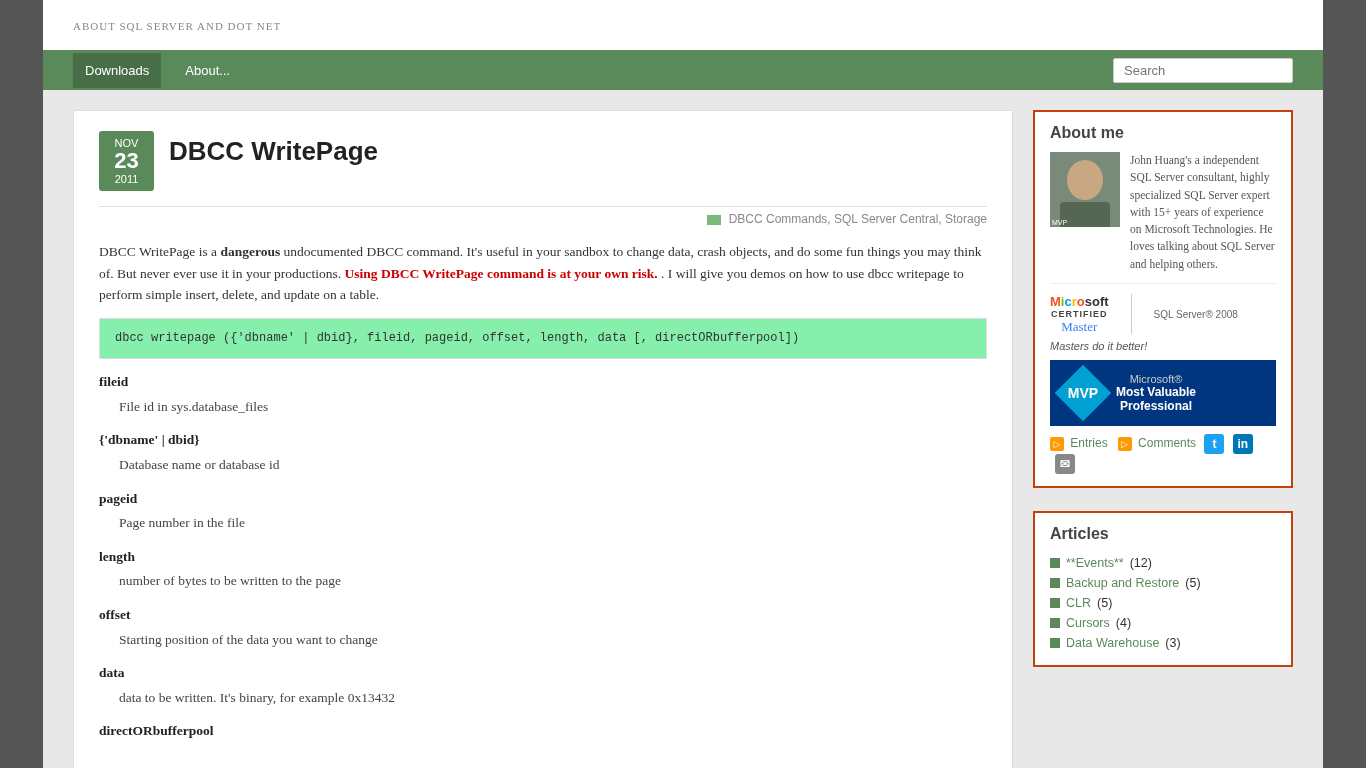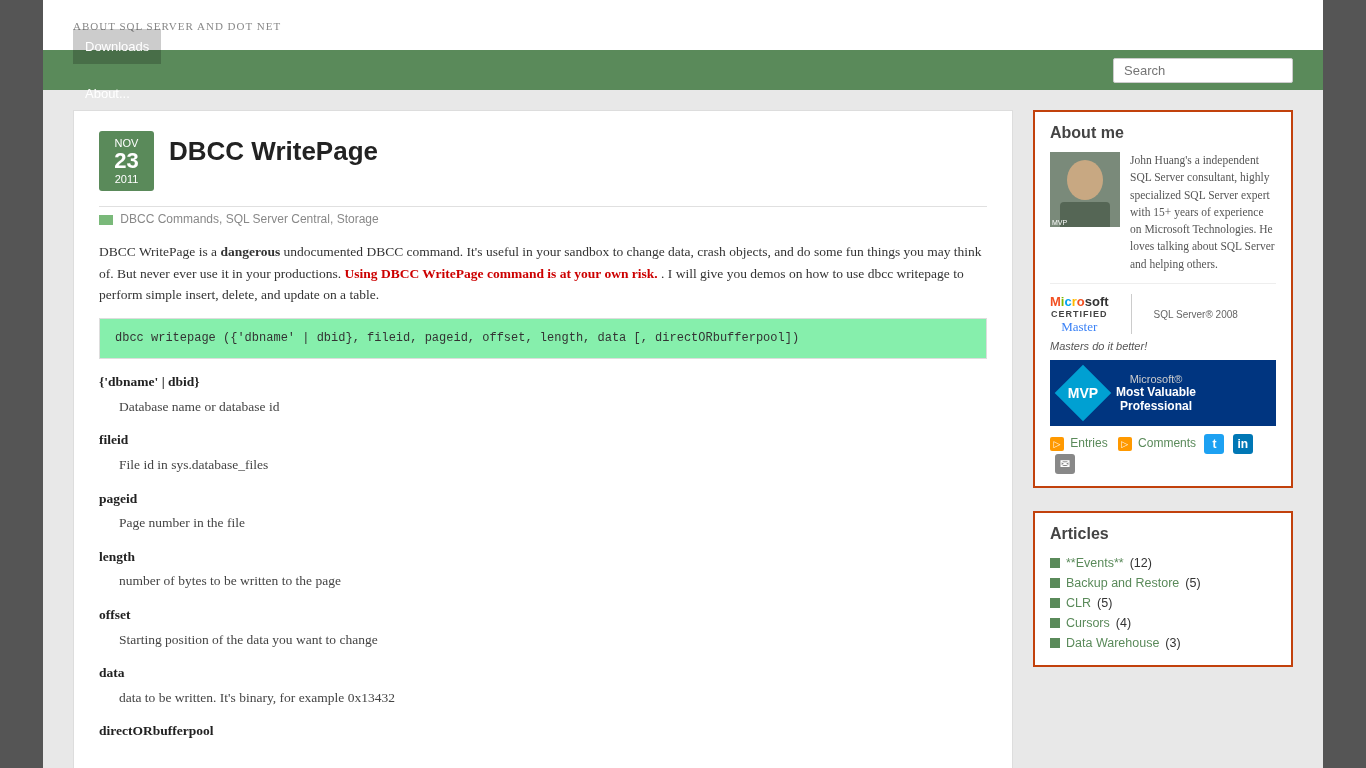--- a/index.html
+++ b/index.html
@@ -42,21 +42,20 @@
       background: #5a8a5a;
       padding: 0 30px;
       display: flex;
       align-items: center;
       justify-content: space-between;
       height: 40px;
     }
     #nav-links {
       display: flex;
       gap: 12px;
-      flex-direction: column;
     }
     .nav-link {
       color: #fff;
       text-decoration: none;
       font-size: 13px;
       font-family: Arial, sans-serif;
       padding: 10px 12px;
       display: block;
     }
     .nav-link.active {
@@ -117,21 +116,21 @@
       font-size: 11px;
     }
     .post-title {
       font-size: 26px;
       font-weight: bold;
       color: #222;
       font-family: Arial, sans-serif;
       padding-top: 5px;
     }
     .post-meta {
-      text-align: left;
+      text-align: right;
       font-size: 12px;
       color: #888;
       border-top: 1px solid #e0e0e0;
       padding-top: 5px;
       margin-bottom: 15px;
       font-family: Arial, sans-serif;
     }
     .post-meta-icon {
       display: inline-block;
       width: 14px;
@@ -351,27 +350,27 @@
       </div>
 
       <div class="post-body">
         <p>
           <span>DBCC WritePage is a </span><strong>dangerous</strong><span> undocumented DBCC command. It's useful in your sandbox to change data, crash objects, and do some fun things you may think of. But never ever use it in your productions.</span> <span class="warning-text">Using DBCC WritePage command is at your own risk.</span><span> . I will give you demos on how to use dbcc writepage to perform simple insert, delete, and update on a table.</span>
         </p>
 
         <div class="code-block">dbcc writepage ({'dbname' | dbid}, fileid, pageid, offset, length, data [, directORbufferpool])</div>
 
         <div class="param-section">
+          <div class="param-name">fileid</div>
+          <div class="param-desc">File id in sys.database_files</div>
+        </div>
+
+        <div class="param-section">
           <div class="param-name">{'dbname' | dbid}</div>
           <div class="param-desc">Database name or database id</div>
-        </div>
-
-        <div class="param-section">
-          <div class="param-name">fileid</div>
-          <div class="param-desc">File id in sys.database_files</div>
         </div>
 
         <div class="param-section">
           <div class="param-name">pageid</div>
           <div class="param-desc">Page number in the file</div>
         </div>
 
         <div class="param-section">
           <div class="param-name">length</div>
           <div class="param-desc">number of bytes to be written to the page</div>

